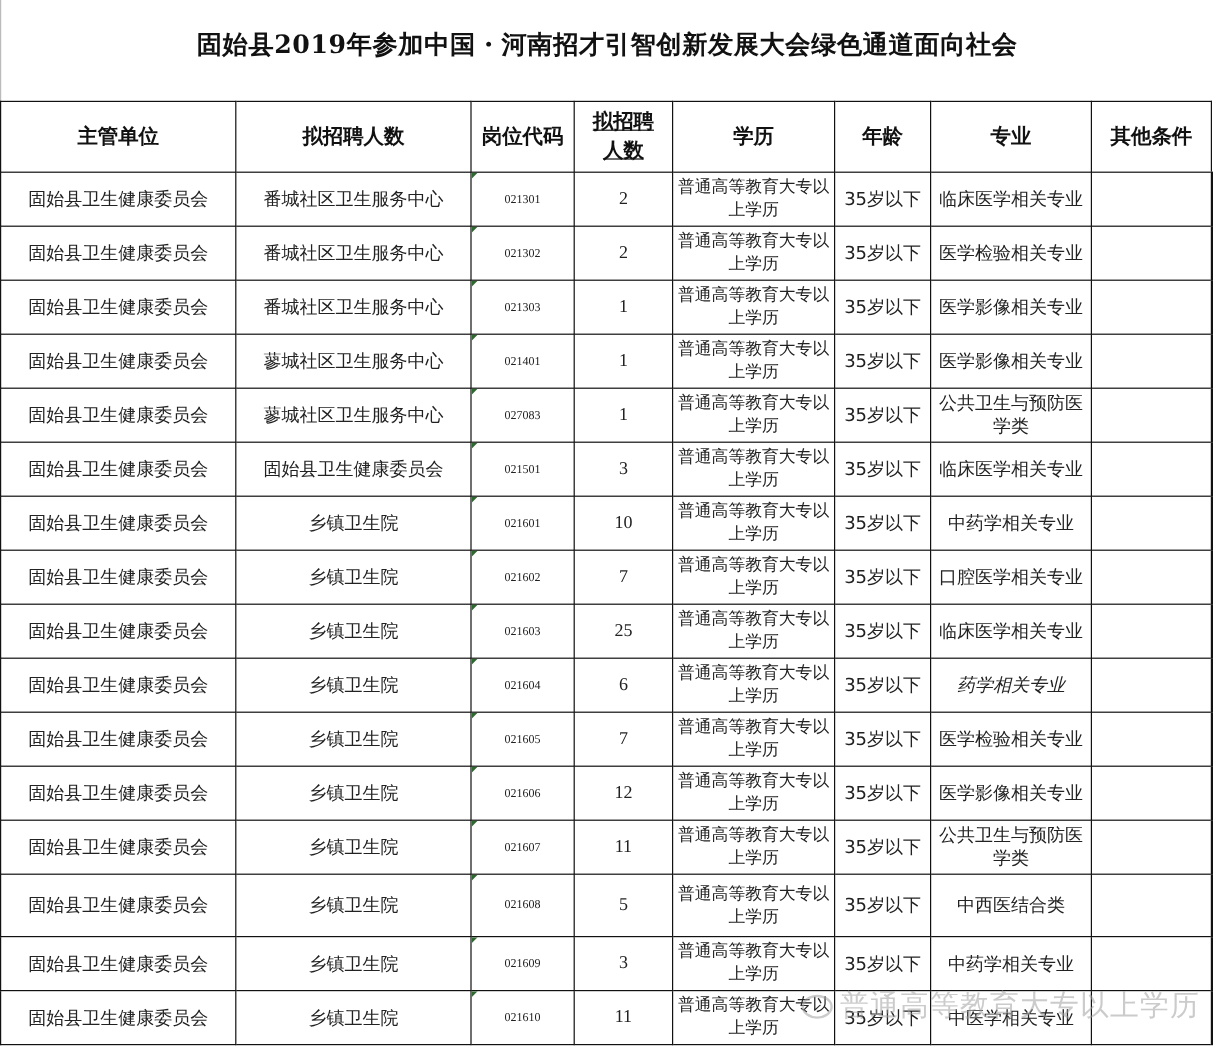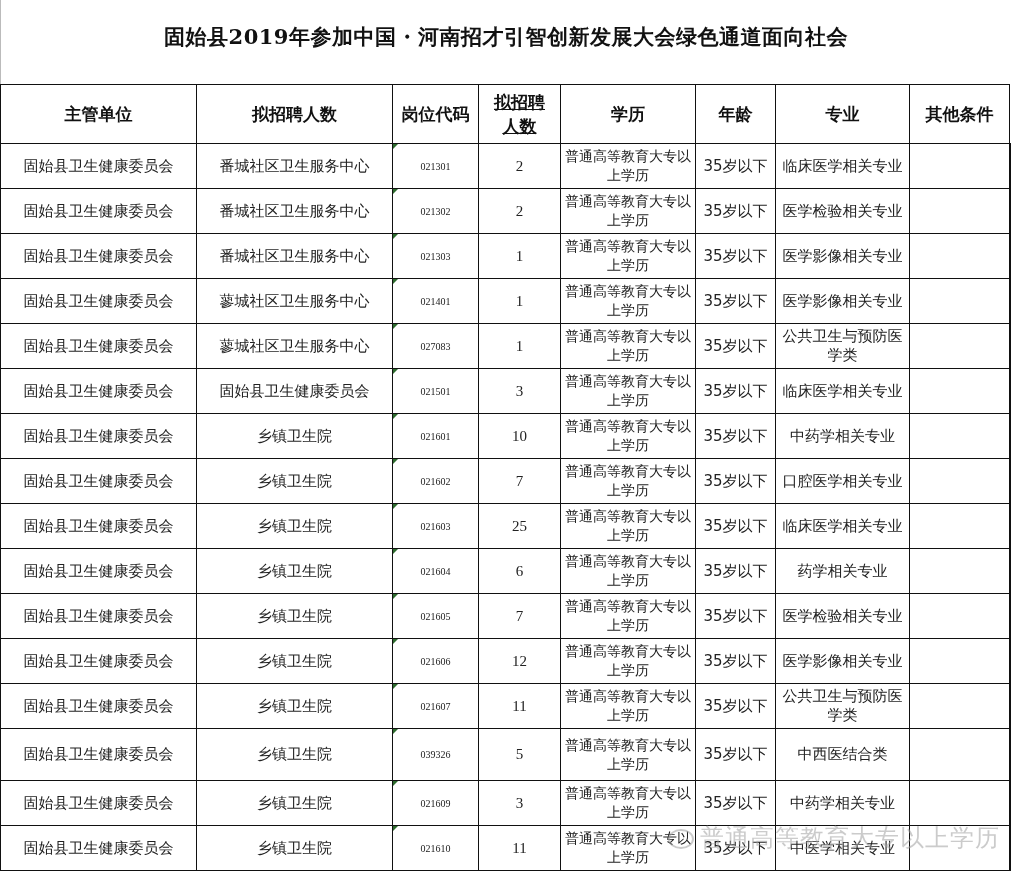--- a/index.html
+++ b/index.html
@@ -188,21 +188,21 @@
       <tr>
         <td>固始县卫生健康委员会</td>
         <td>乡镇卫生院</td>
         <td class="code"><span class="marker"></span><span>021604</span></td>
         <td class="num">6</td>
         <td class="edu">
           <div style="width: 128px; margin: 0px auto;">普通高等教育大专以上学历</div>
         </td>
         <td>35岁以下</td>
         <td>
-          <div style="width: 128px; margin: 0px auto;">药学相关专业</div>
+          <div style="width: 128px; margin: 0px auto; font-style: italic;">药学相关专业</div>
         </td>
         <td class="other"></td>
       </tr>
       <tr>
         <td>固始县卫生健康委员会</td>
         <td>乡镇卫生院</td>
         <td class="code"><span class="marker"></span><span>021605</span></td>
         <td class="num">7</td>
         <td class="edu">
           <div style="width: 128px; margin: 0px auto;">普通高等教育大专以上学历</div>
@@ -237,21 +237,21 @@
         </td>
         <td>35岁以下</td>
         <td>
           <div style="width: 128px; margin: 0px auto;">公共卫生与预防医学类</div>
         </td>
         <td class="other"></td>
       </tr>
       <tr>
         <td>固始县卫生健康委员会</td>
         <td>乡镇卫生院</td>
-        <td class="code"><span class="marker"></span><span>039326</span></td>
+        <td class="code"><span class="marker"></span><span>021608</span></td>
         <td class="num">5</td>
         <td class="edu">
           <div style="width: 128px; margin: 0px auto;">普通高等教育大专以上学历</div>
         </td>
         <td>35岁以下</td>
         <td>
           <div style="width: 128px; margin: 16px auto;">中西医结合类</div>
         </td>
         <td class="other"></td>
       </tr>

